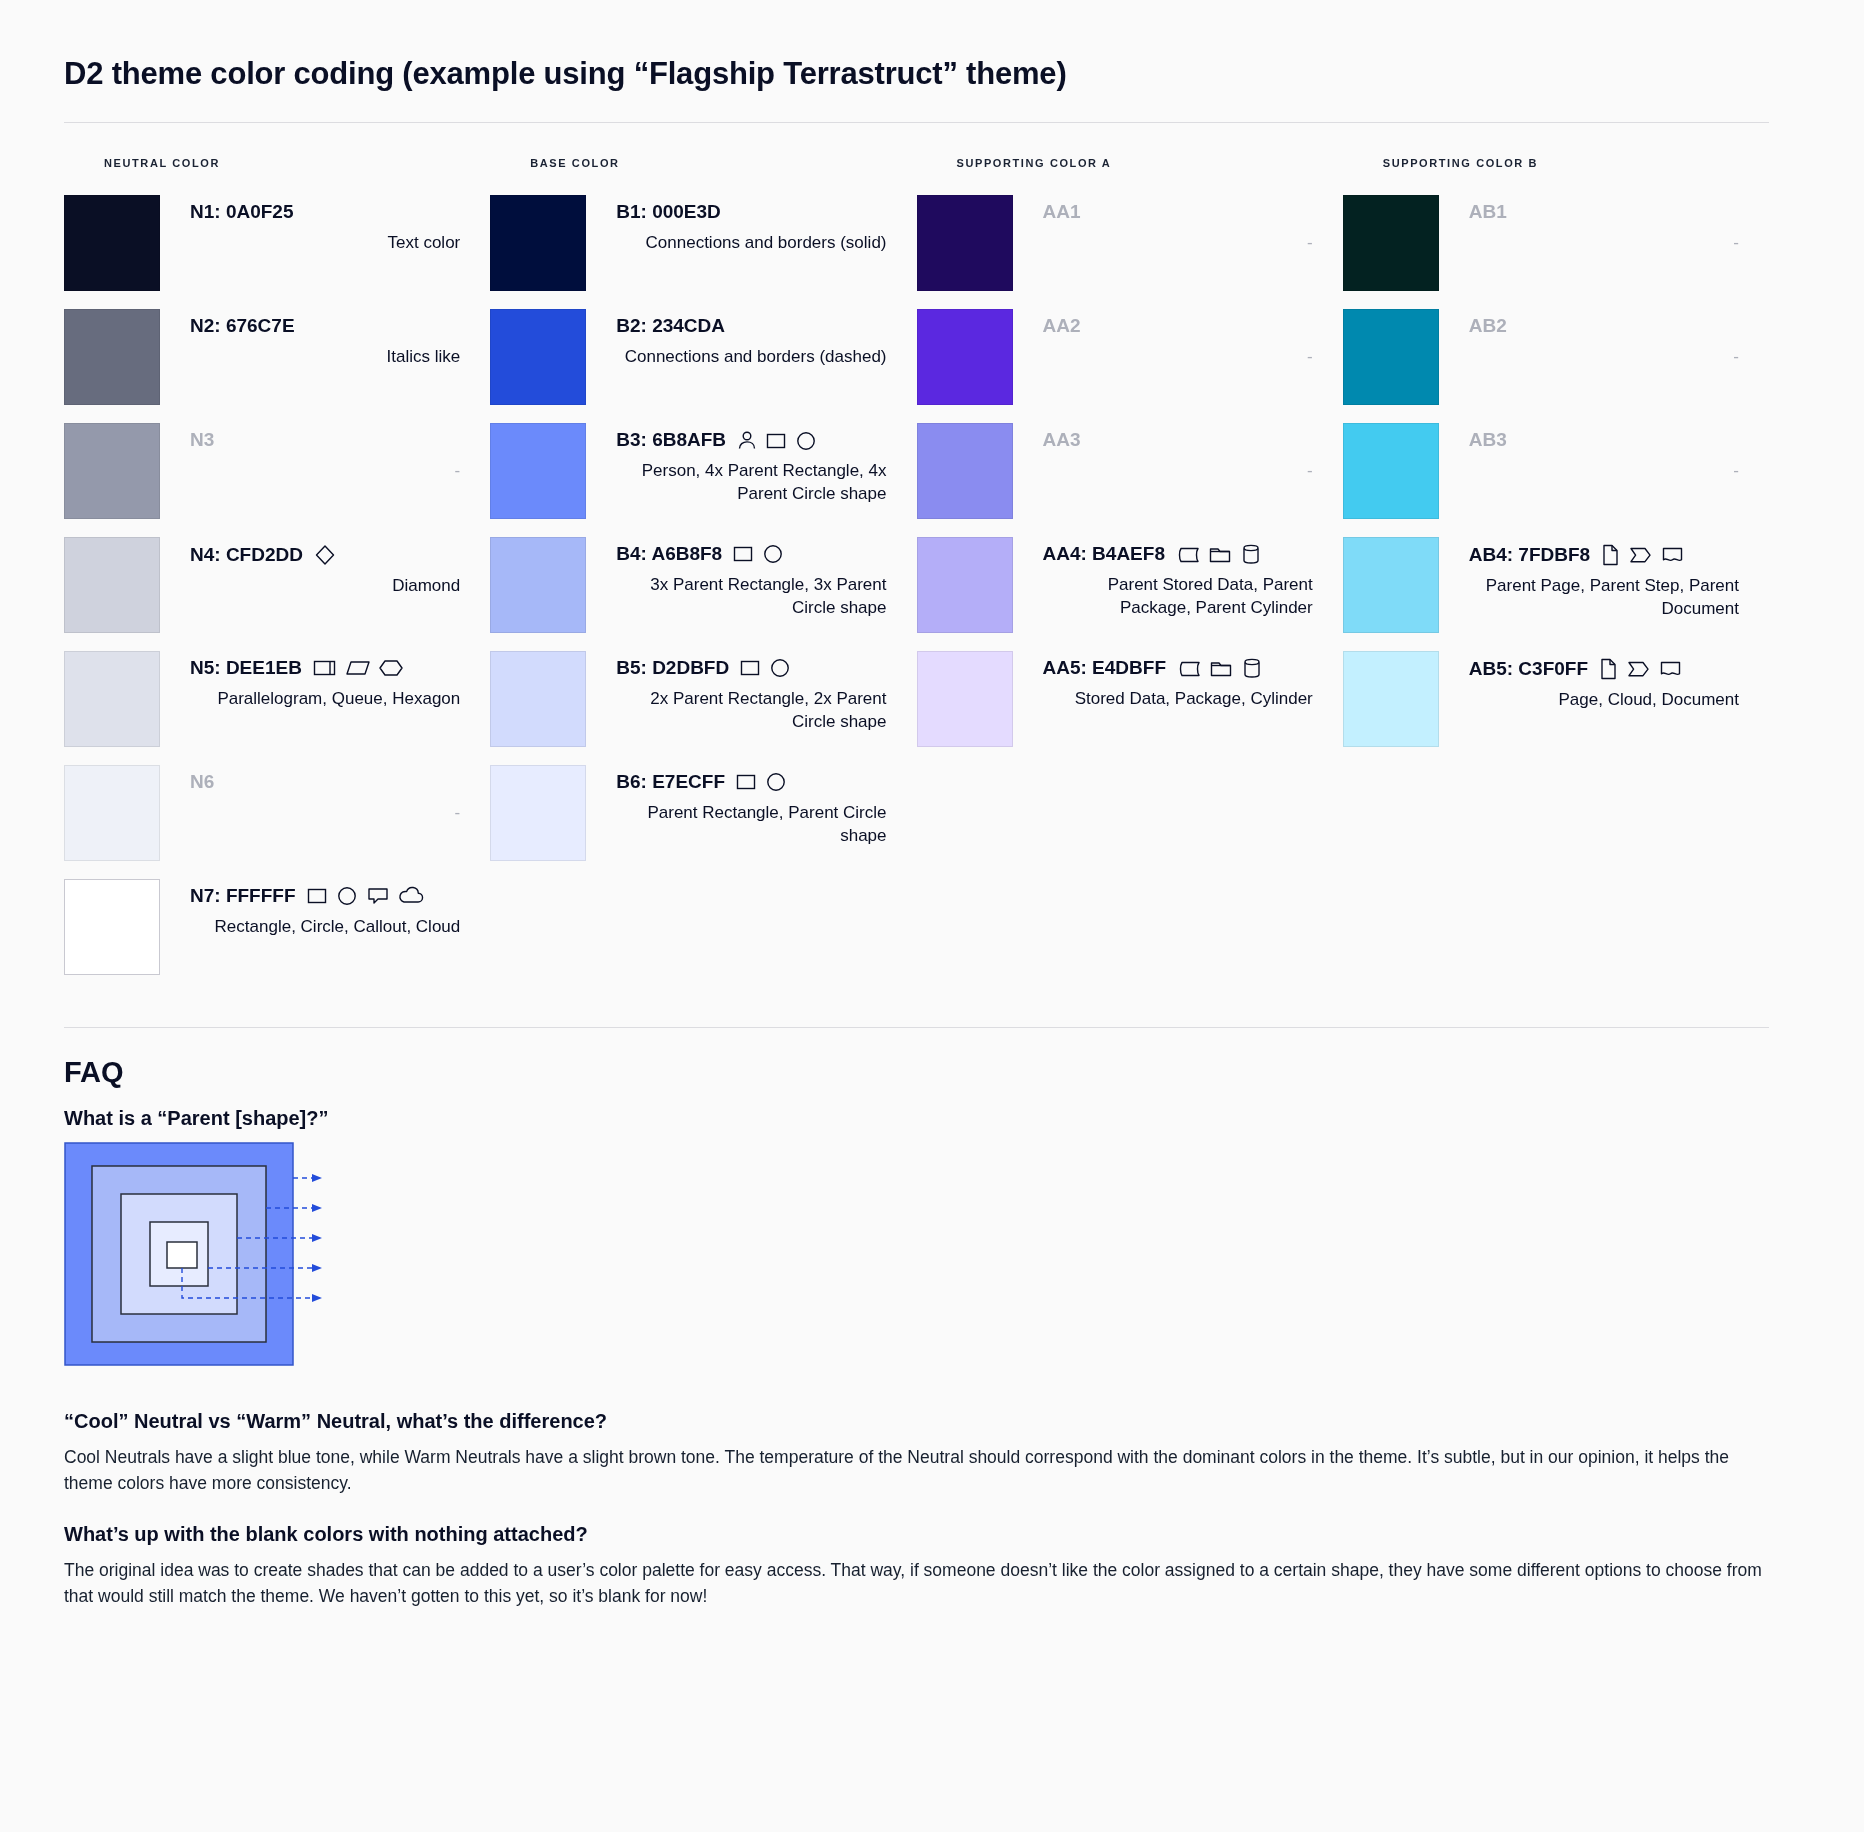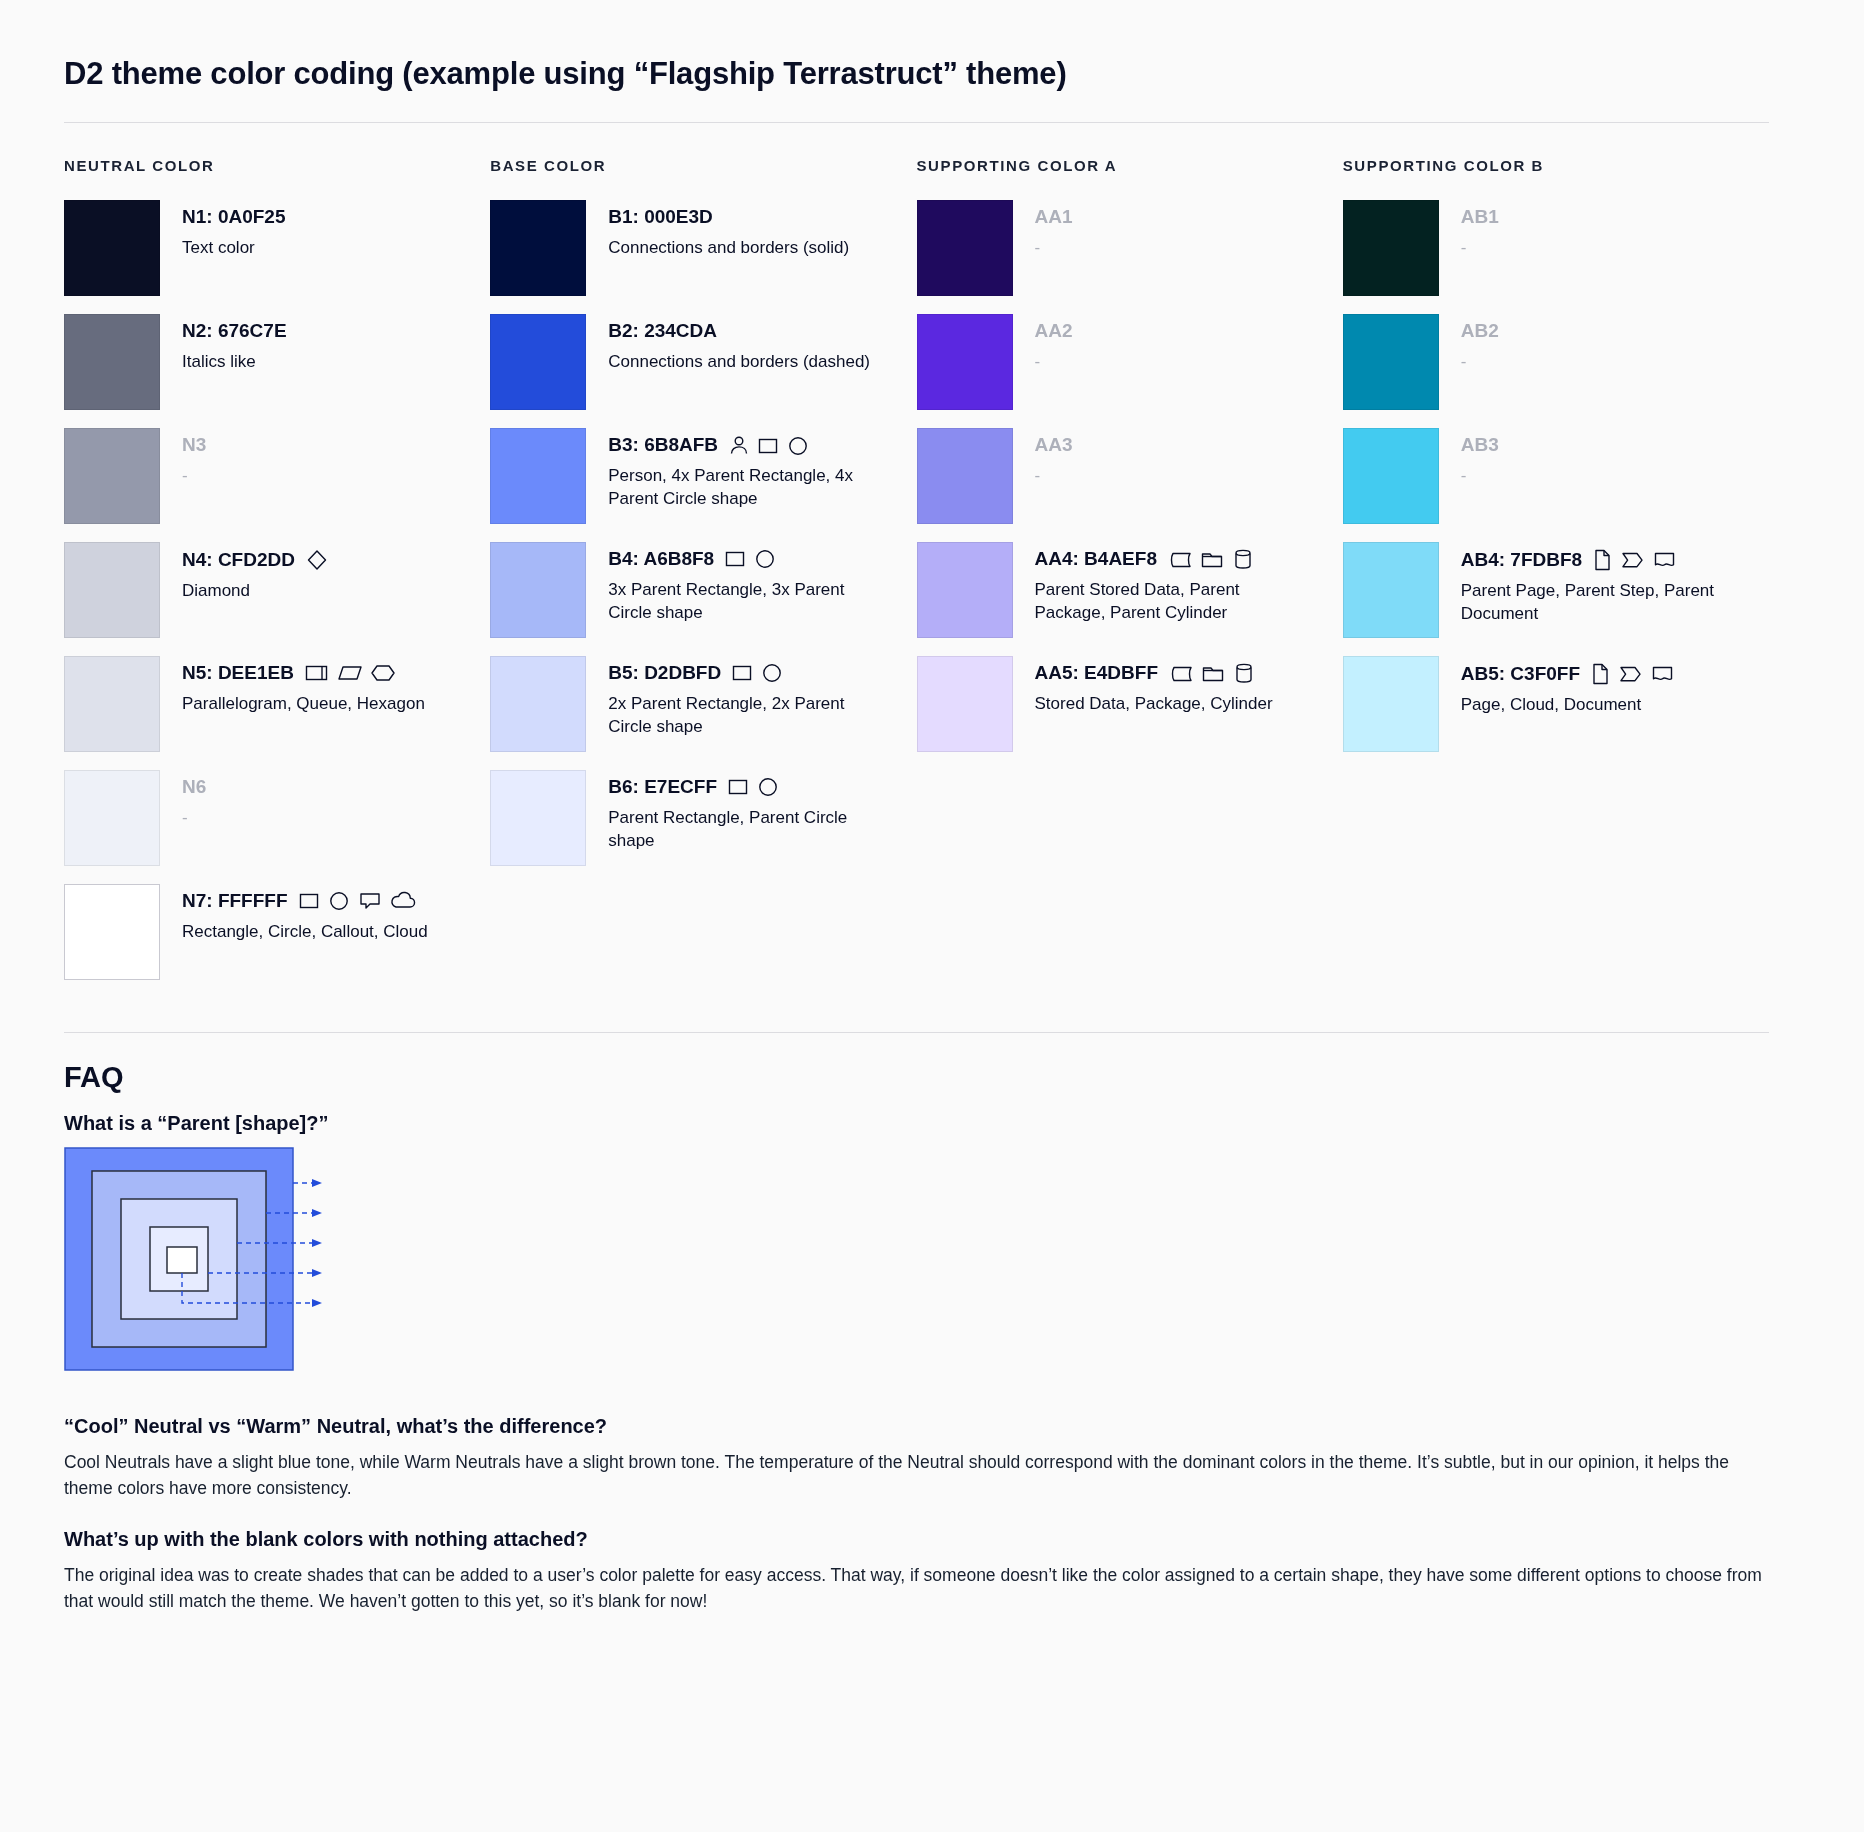--- a/index.html
+++ b/index.html
@@ -26,44 +26,46 @@
     border: none;
     border-top: 1px solid #DCDCE0;
     margin: 0 0 34px 0;
   }
   .columns {
     display: flex;
     gap: 0;
   }
   .col { width: 25%; padding-right: 30px; }
   .col-header {
-    font-size: 15px;
+    font-size: 11px;
     font-weight: bold;
     letter-spacing: 1.6px;
     color: #1A2233;
     margin-bottom: 26px;
     text-transform: uppercase;
+    margin-left: 40px;
   }
   .swatch-row {
     display: flex;
     align-items: flex-start;
     margin-bottom: 18px;
     min-height: 96px;
   }
   .chip {
     width: 96px;
     height: 96px;
     flex: 0 0 96px;
     border: 1px solid rgba(0,0,0,0.08);
   }
   .chip.white-chip { border: 1px solid #C9C9D1; }
   .swatch-text {
-    padding-left: 22px;
+    padding-left: 30px;
     padding-top: 6px;
     flex: 1 1 auto;
+    text-align: right;
   }
   .swatch-label {
     font-size: 19px;
     font-weight: bold;
     color: #0A0F25;
     display: flex;
     align-items: center;
     gap: 10px;
     line-height: 1.2;
   }

